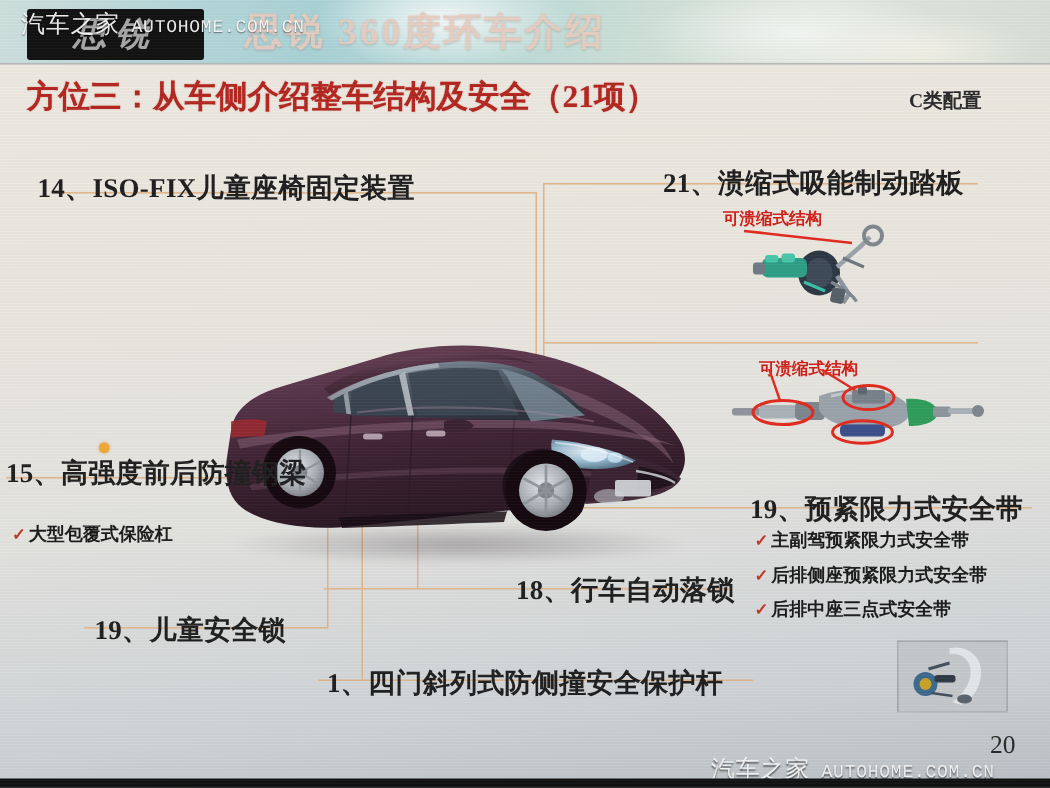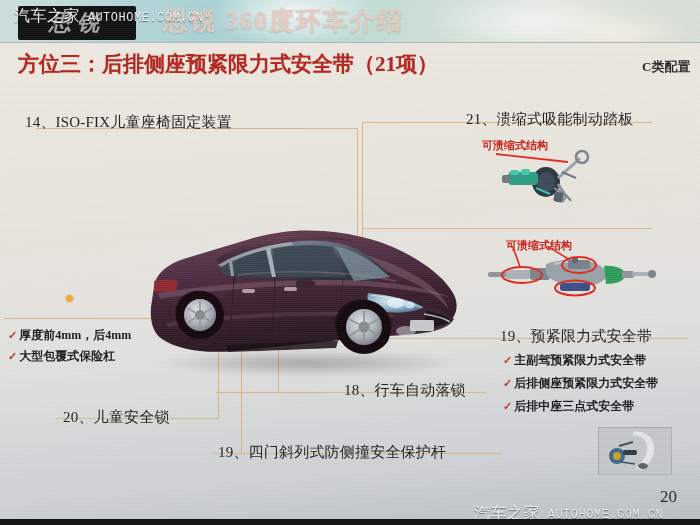--- a/index.html
+++ b/index.html
@@ -50,28 +50,28 @@
   .banner-rule{position:absolute;left:0;top:42px;width:700px;height:1px;background:rgba(120,130,135,.5);}
 
   
   .slide-title{
     position:absolute;left:18px;top:50px;
     font-size:21px;font-weight:700;color:#b32720;
     letter-spacing:0px;white-space:nowrap;
     text-shadow:0 0 1px rgba(180,40,30,.4);
   }
   .config-tag{
-    position:absolute;left:642px;top:58px;
+    position:absolute;left:606px;top:58px;
     font-size:13px;font-weight:700;color:#2b2b2b;white-space:nowrap;
   }
 
   
   .lbl{
     position:absolute;white-space:nowrap;color:#1f1f20;
-    font-size:15px;font-weight:400;letter-spacing:.2px;
+    font-size:18px;font-weight:700;letter-spacing:.2px;
   }
   .sub{
     position:absolute;white-space:nowrap;color:#1b1b1c;
     font-size:12px;font-weight:700;
   }
   .sub .tick{color:#c0392b;font-weight:700;margin-right:2px;font-size:11px;}
 
   
   .ln{position:absolute;background:#e0b487;}
   .lnh{height:1px;}
@@ -128,21 +128,21 @@
     <div class="cloud1"></div>
     <div class="cloud2"></div>
     <div class="cloud3"></div>
     <div class="banner-title">思锐 360度环车介绍</div>
     <div class="logo-badge">
       <span>思锐</span>
     </div>
   </div>
   <div class="banner-rule"></div>
 
-  <div class="slide-title">方位三：后排侧座预紧限力式安全带（21项）</div>
+  <div class="slide-title">方位三：从车侧介绍整车结构及安全（21项）</div>
   <div class="config-tag">C类配置</div>
 
   <div class="ln lnv" style="left:357px;top:128px;height:128px;"></div>
   <div class="ln lnh" style="left:36px;top:128px;width:322px;"></div>
   <div class="dot" style="left:354px;top:253px;"></div>
 
   <div class="ln lnv" style="left:362px;top:122px;height:168px;"></div>
   <div class="ln lnh" style="left:362px;top:122px;width:290px;"></div>
   <div class="ln lnh" style="left:362px;top:228px;width:290px;"></div>
   <div class="dot" style="left:359px;top:287px;"></div>
@@ -295,34 +295,32 @@
       </g>
 
       <path d="M88,130 C130,128 170,126 200,126 L198,133 C166,134 128,136 90,137 Z" fill="#190e15" opacity="0.85"></path>
 
       <path d="M100,60 C150,54 210,56 258,66" stroke="#b78fa4" stroke-width="1.4" fill="none" opacity="0.35"></path>
     </svg>
   </div>
 
   <div class="lbl" style="left:25px;top:113px;">14、ISO-FIX儿童座椅固定装置</div>
 
-  <div class="sub" style="left:8px;top:327px;">
-    <span class="tick">✓</span><span>厚度前4mm，后4mm</span>
-  </div>
+  <div class="lbl" style="left:4px;top:303px;">15、高强度前后防撞钢梁</div>
   <div class="sub" style="left:8px;top:348px;">
     <span class="tick">✓</span><span>大型包覆式保险杠</span>
   </div>
 
-  <div class="lbl" style="left:63px;top:408px;">20、儿童安全锁</div>
-
-  <div class="lbl" style="left:218px;top:443px;">19、四门斜列式防侧撞安全保护杆</div>
+  <div class="lbl" style="left:63px;top:408px;">19、儿童安全锁</div>
+
+  <div class="lbl" style="left:218px;top:443px;">1、四门斜列式防侧撞安全保护杆</div>
 
   <div class="lbl" style="left:344px;top:381px;">18、行车自动落锁</div>
 
-  <div class="lbl" style="left:466px;top:110px;text-align:right;">21、溃缩式吸能制动踏板</div>
+  <div class="lbl" style="left:442px;top:110px;text-align:right;">21、溃缩式吸能制动踏板</div>
   <div class="redtxt" style="left:482px;top:138px;">可溃缩式结构</div>
   <div class="fig" style="left:492px;top:148px;">
     <svg width="130" height="58" viewBox="0 0 130 58">
 
       <line x1="4" y1="6" x2="76" y2="14" stroke="#e02b1f" stroke-width="1.8"></line>
 
       <ellipse cx="54" cy="34" rx="14" ry="15" fill="#2d3744"></ellipse>
       <ellipse cx="54" cy="34" rx="9" ry="10" fill="#3f4a59"></ellipse>
 
       <rect x="16" y="24" width="30" height="13" rx="4" fill="#2f9e86"></rect>

